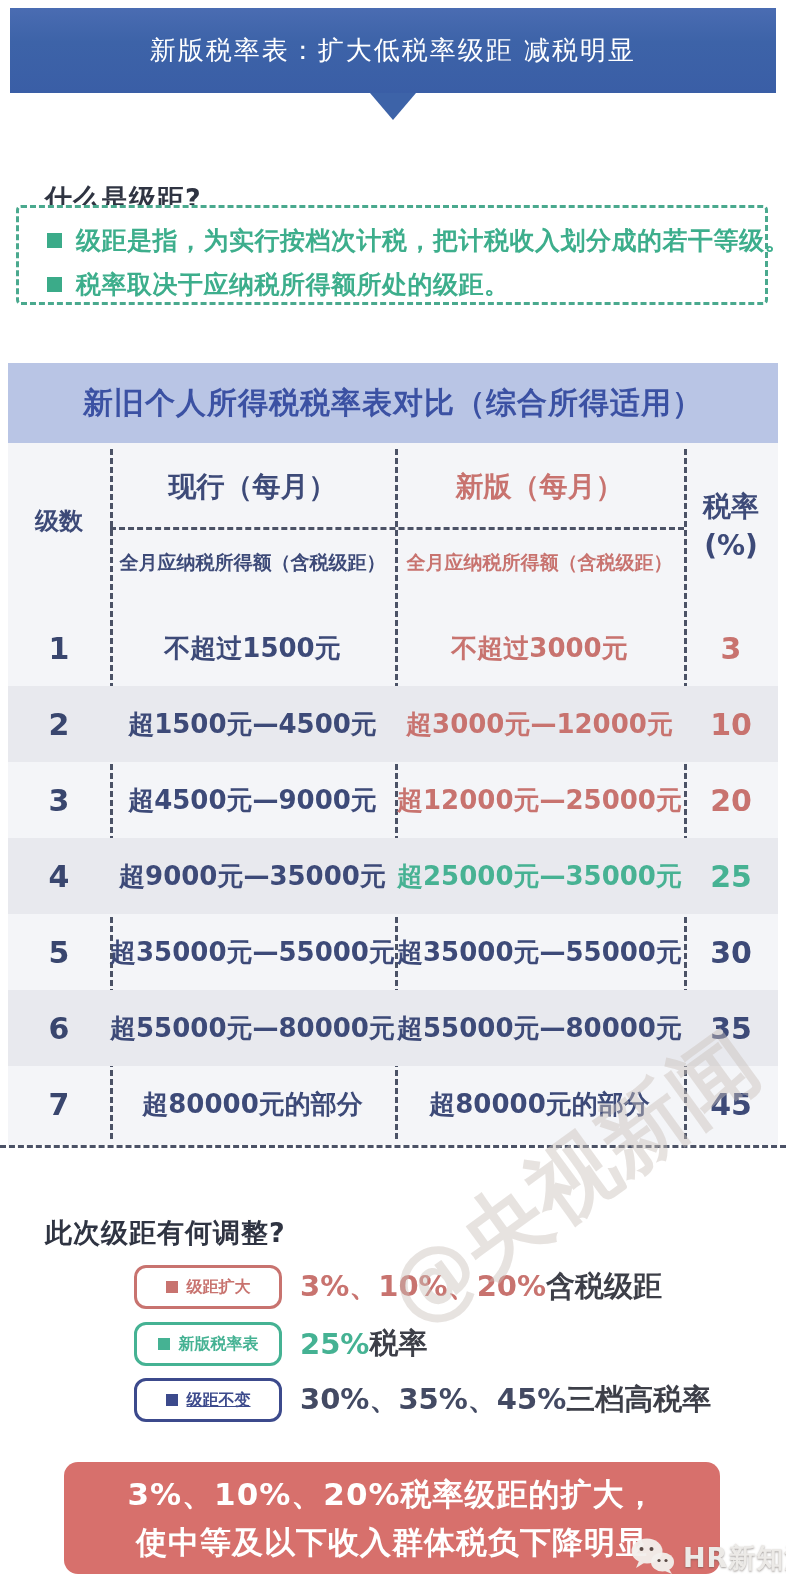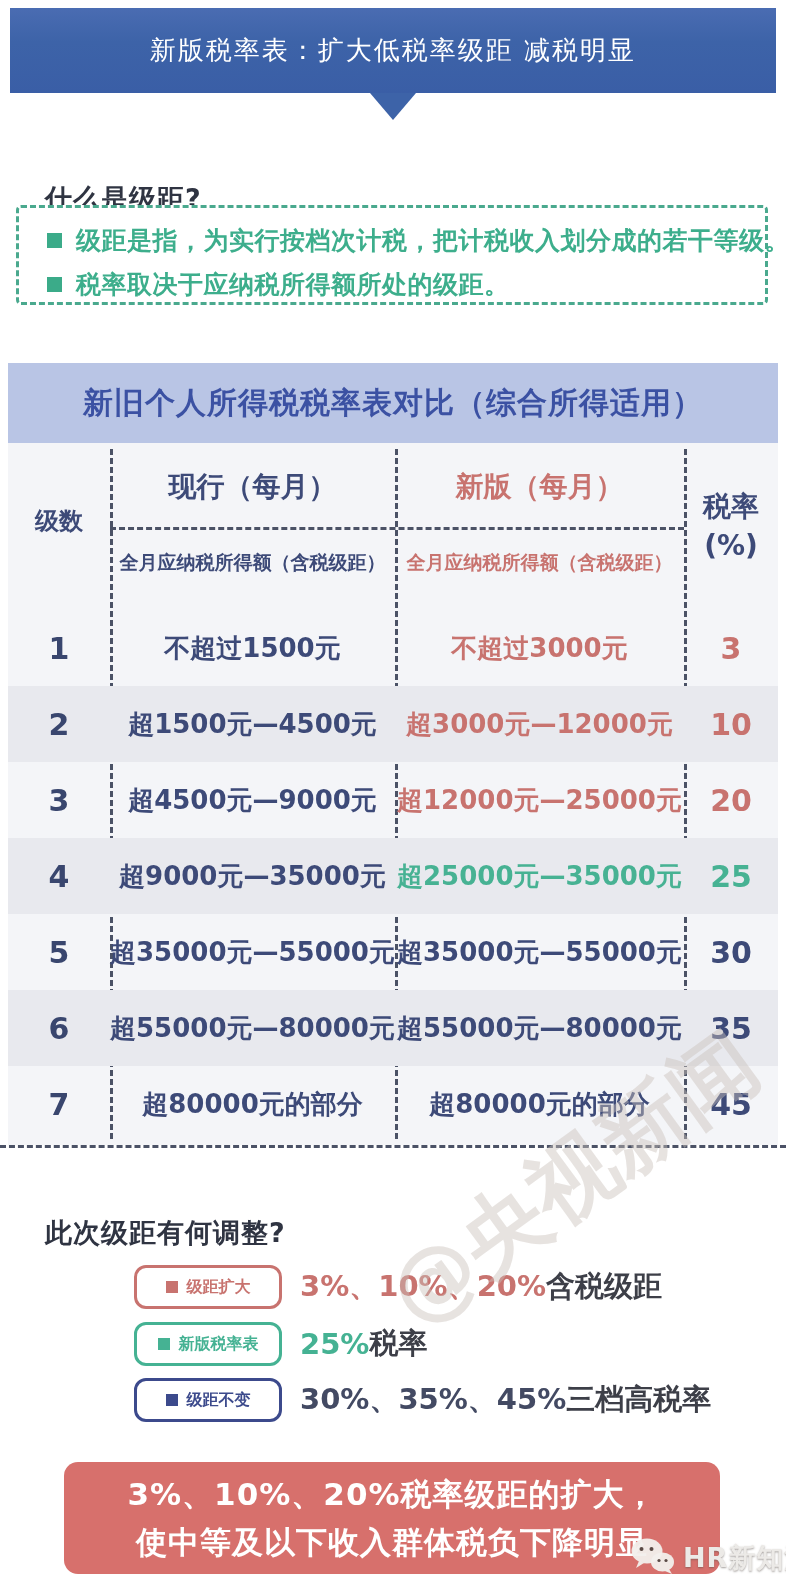--- a/index.html
+++ b/index.html
@@ -63,21 +63,21 @@
   
   .sep-dashed { position:absolute; left:0; top:1145px; width:786px; height:0; border-top:3px dashed #4b5266; }
 
   
   .tag-box { position:absolute; left:134px; width:148px; height:44px; border-radius:12px;
              display:flex; align-items:center; justify-content:center; gap:9px; background:#ffffff; }
   .tag-box .tag-sq { width:12px; height:12px; flex:0 0 auto; }
   .tag-box .tag-label { font-size:16px; font-weight:bold; white-space:nowrap; }
   .tag1 { top:1265px; border:3px solid #c8736f; } .tag1 .tag-sq { background:#c8736f; } .tag1 .tag-label { color:#c8736f; }
   .tag2 { top:1322px; border:3px solid #45b293; } .tag2 .tag-sq { background:#45b293; } .tag2 .tag-label { color:#45b293; }
-  .tag3 { top:1378px; border:3px solid #3c4a8c; } .tag3 .tag-sq { background:#3c4a8c; } .tag3 .tag-label { color:#3c4a8c; }
+  .tag3 { top:1378px; border:3px solid #3c4a8c; } .tag3 .tag-sq { background:#3c4a8c; } .tag3 .tag-label { color:#3c4a8c;text-decoration:underline; }
 
   .tag-desc { position:absolute; left:300px; height:44px; display:flex; align-items:center;
               font-size:29px; font-weight:600; white-space:nowrap; color:#3d3f48; }
   .td1 { top:1265px; } .td2 { top:1322px; } .td3 { top:1378px; }
   .hl-salmon { color:#c8736f; } .hl-green { color:#45b293; } .hl-navy { color:#434a63; }
 
   
   .red-box { position:absolute; left:64px; top:1462px; width:656px; height:112px;
              background:#d7706c; border-radius:14px; display:flex; flex-direction:column;
              align-items:center; justify-content:center; gap:2px; }

